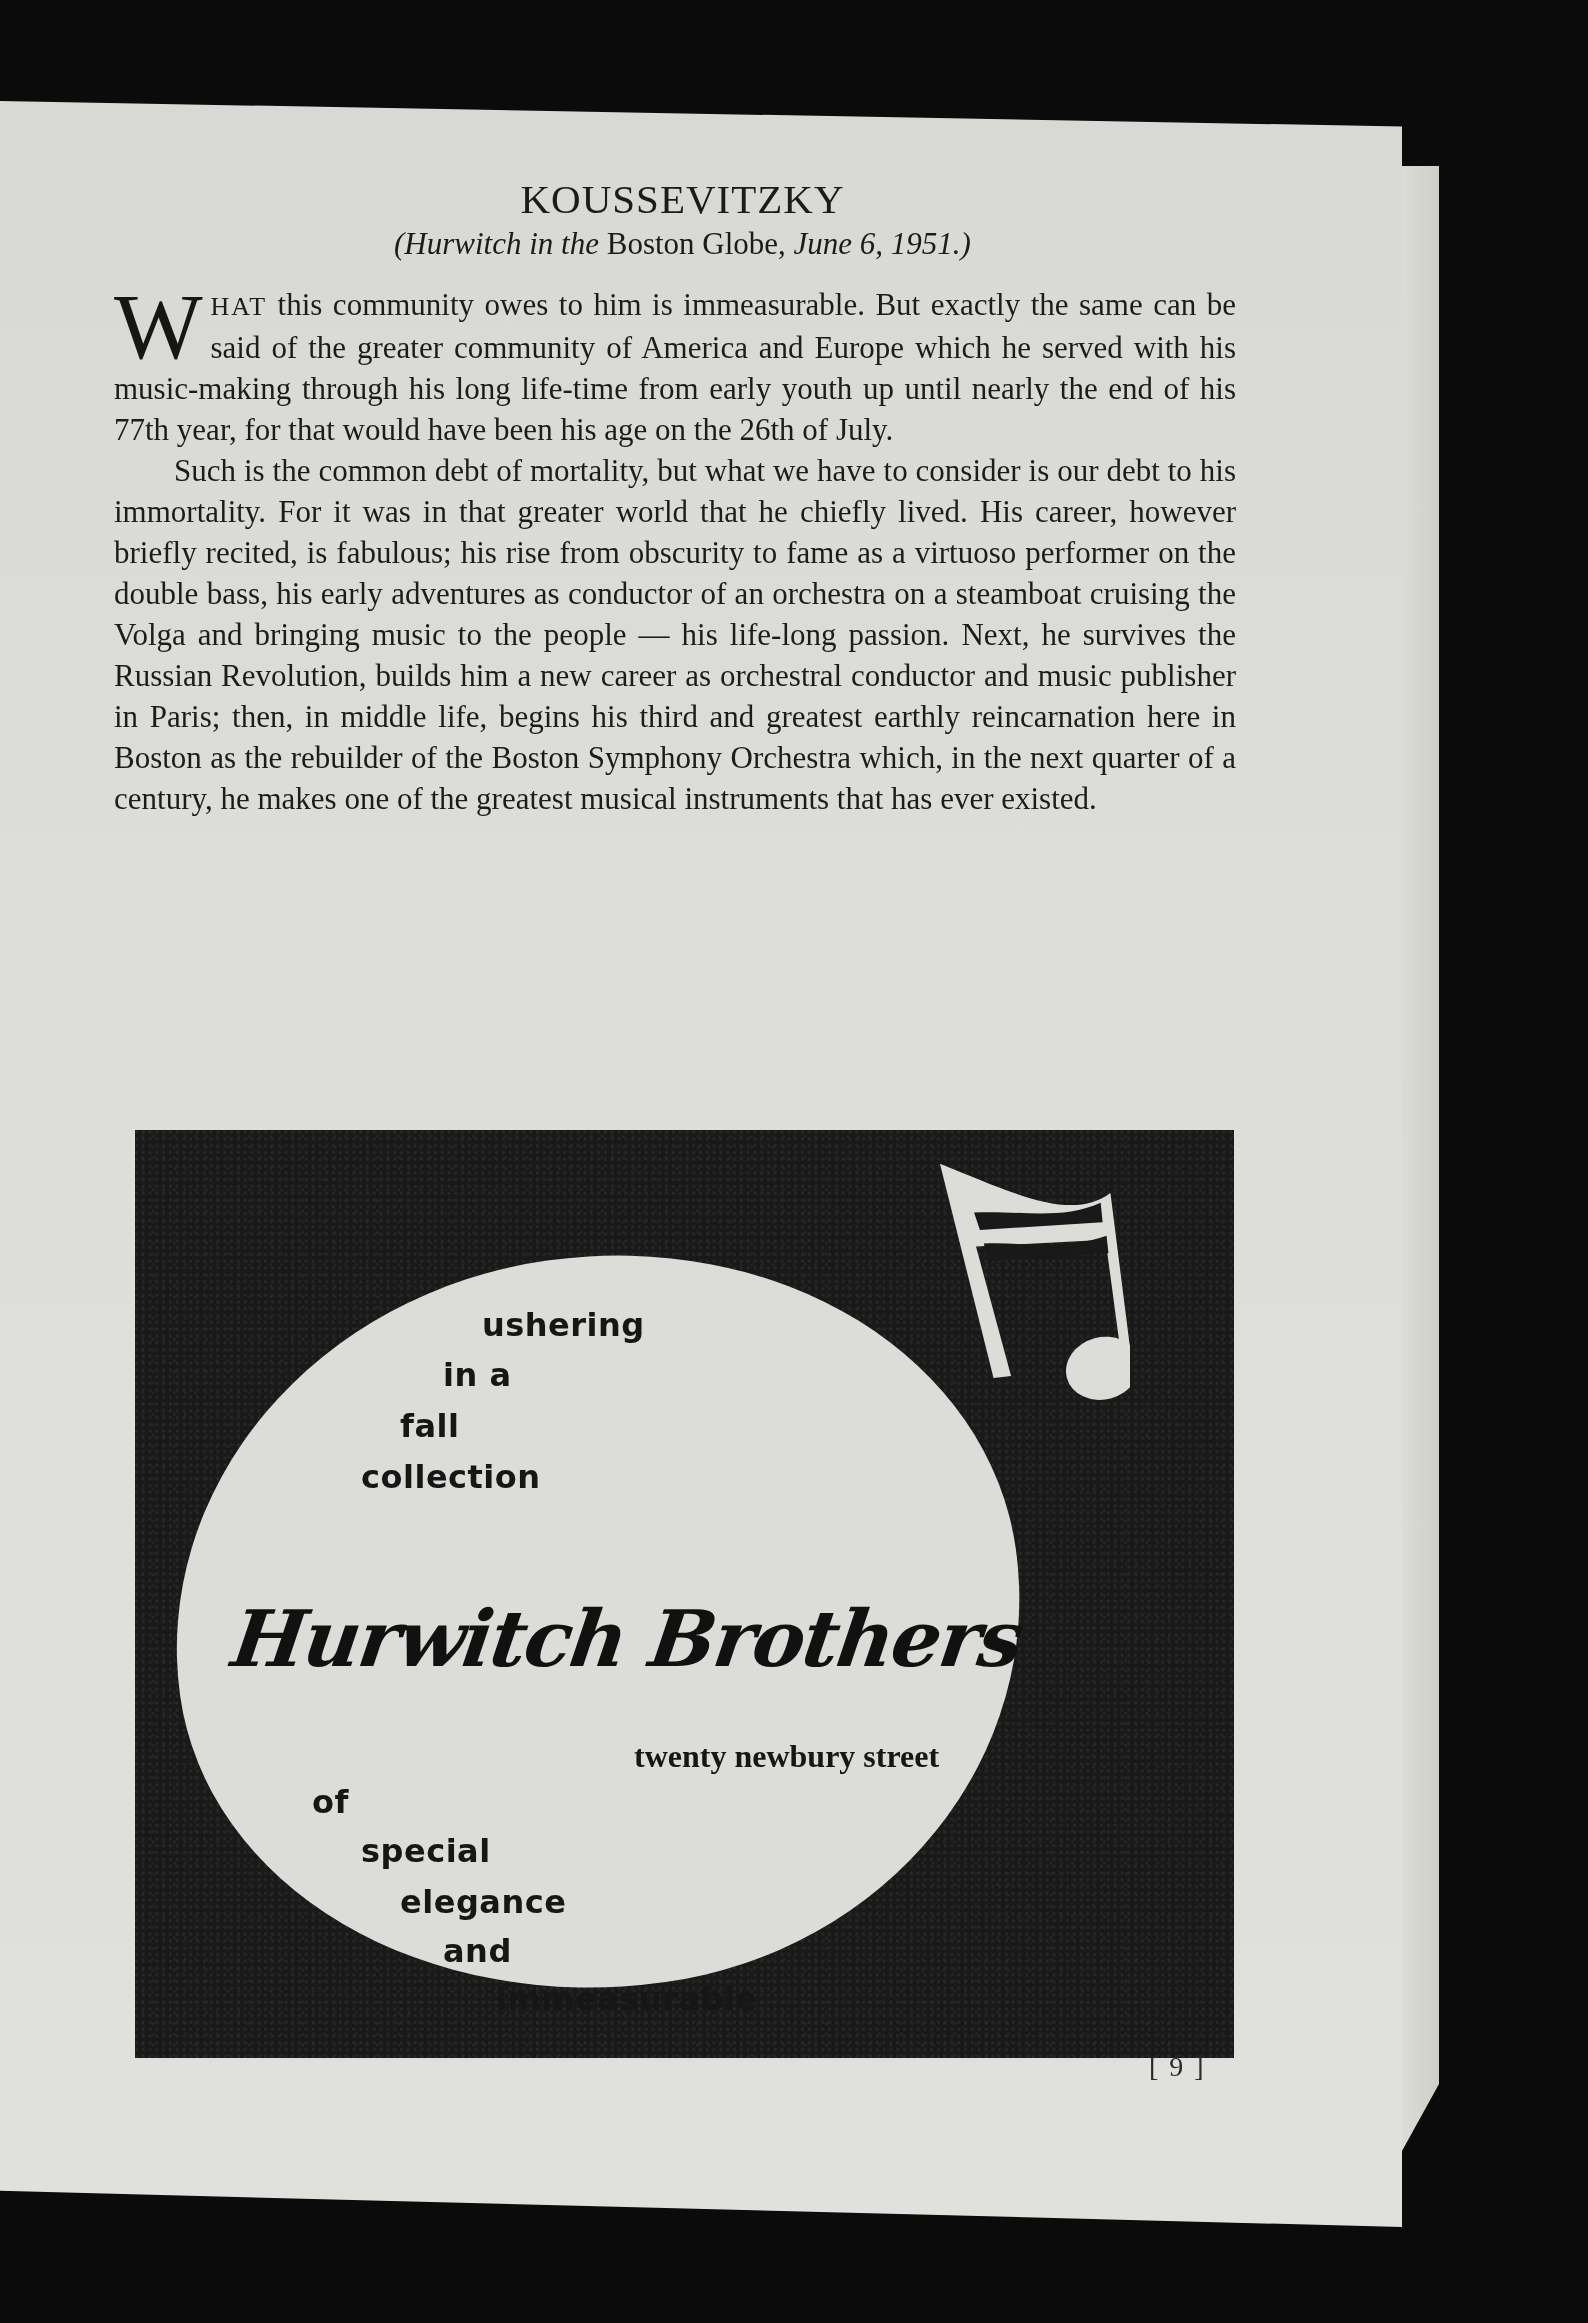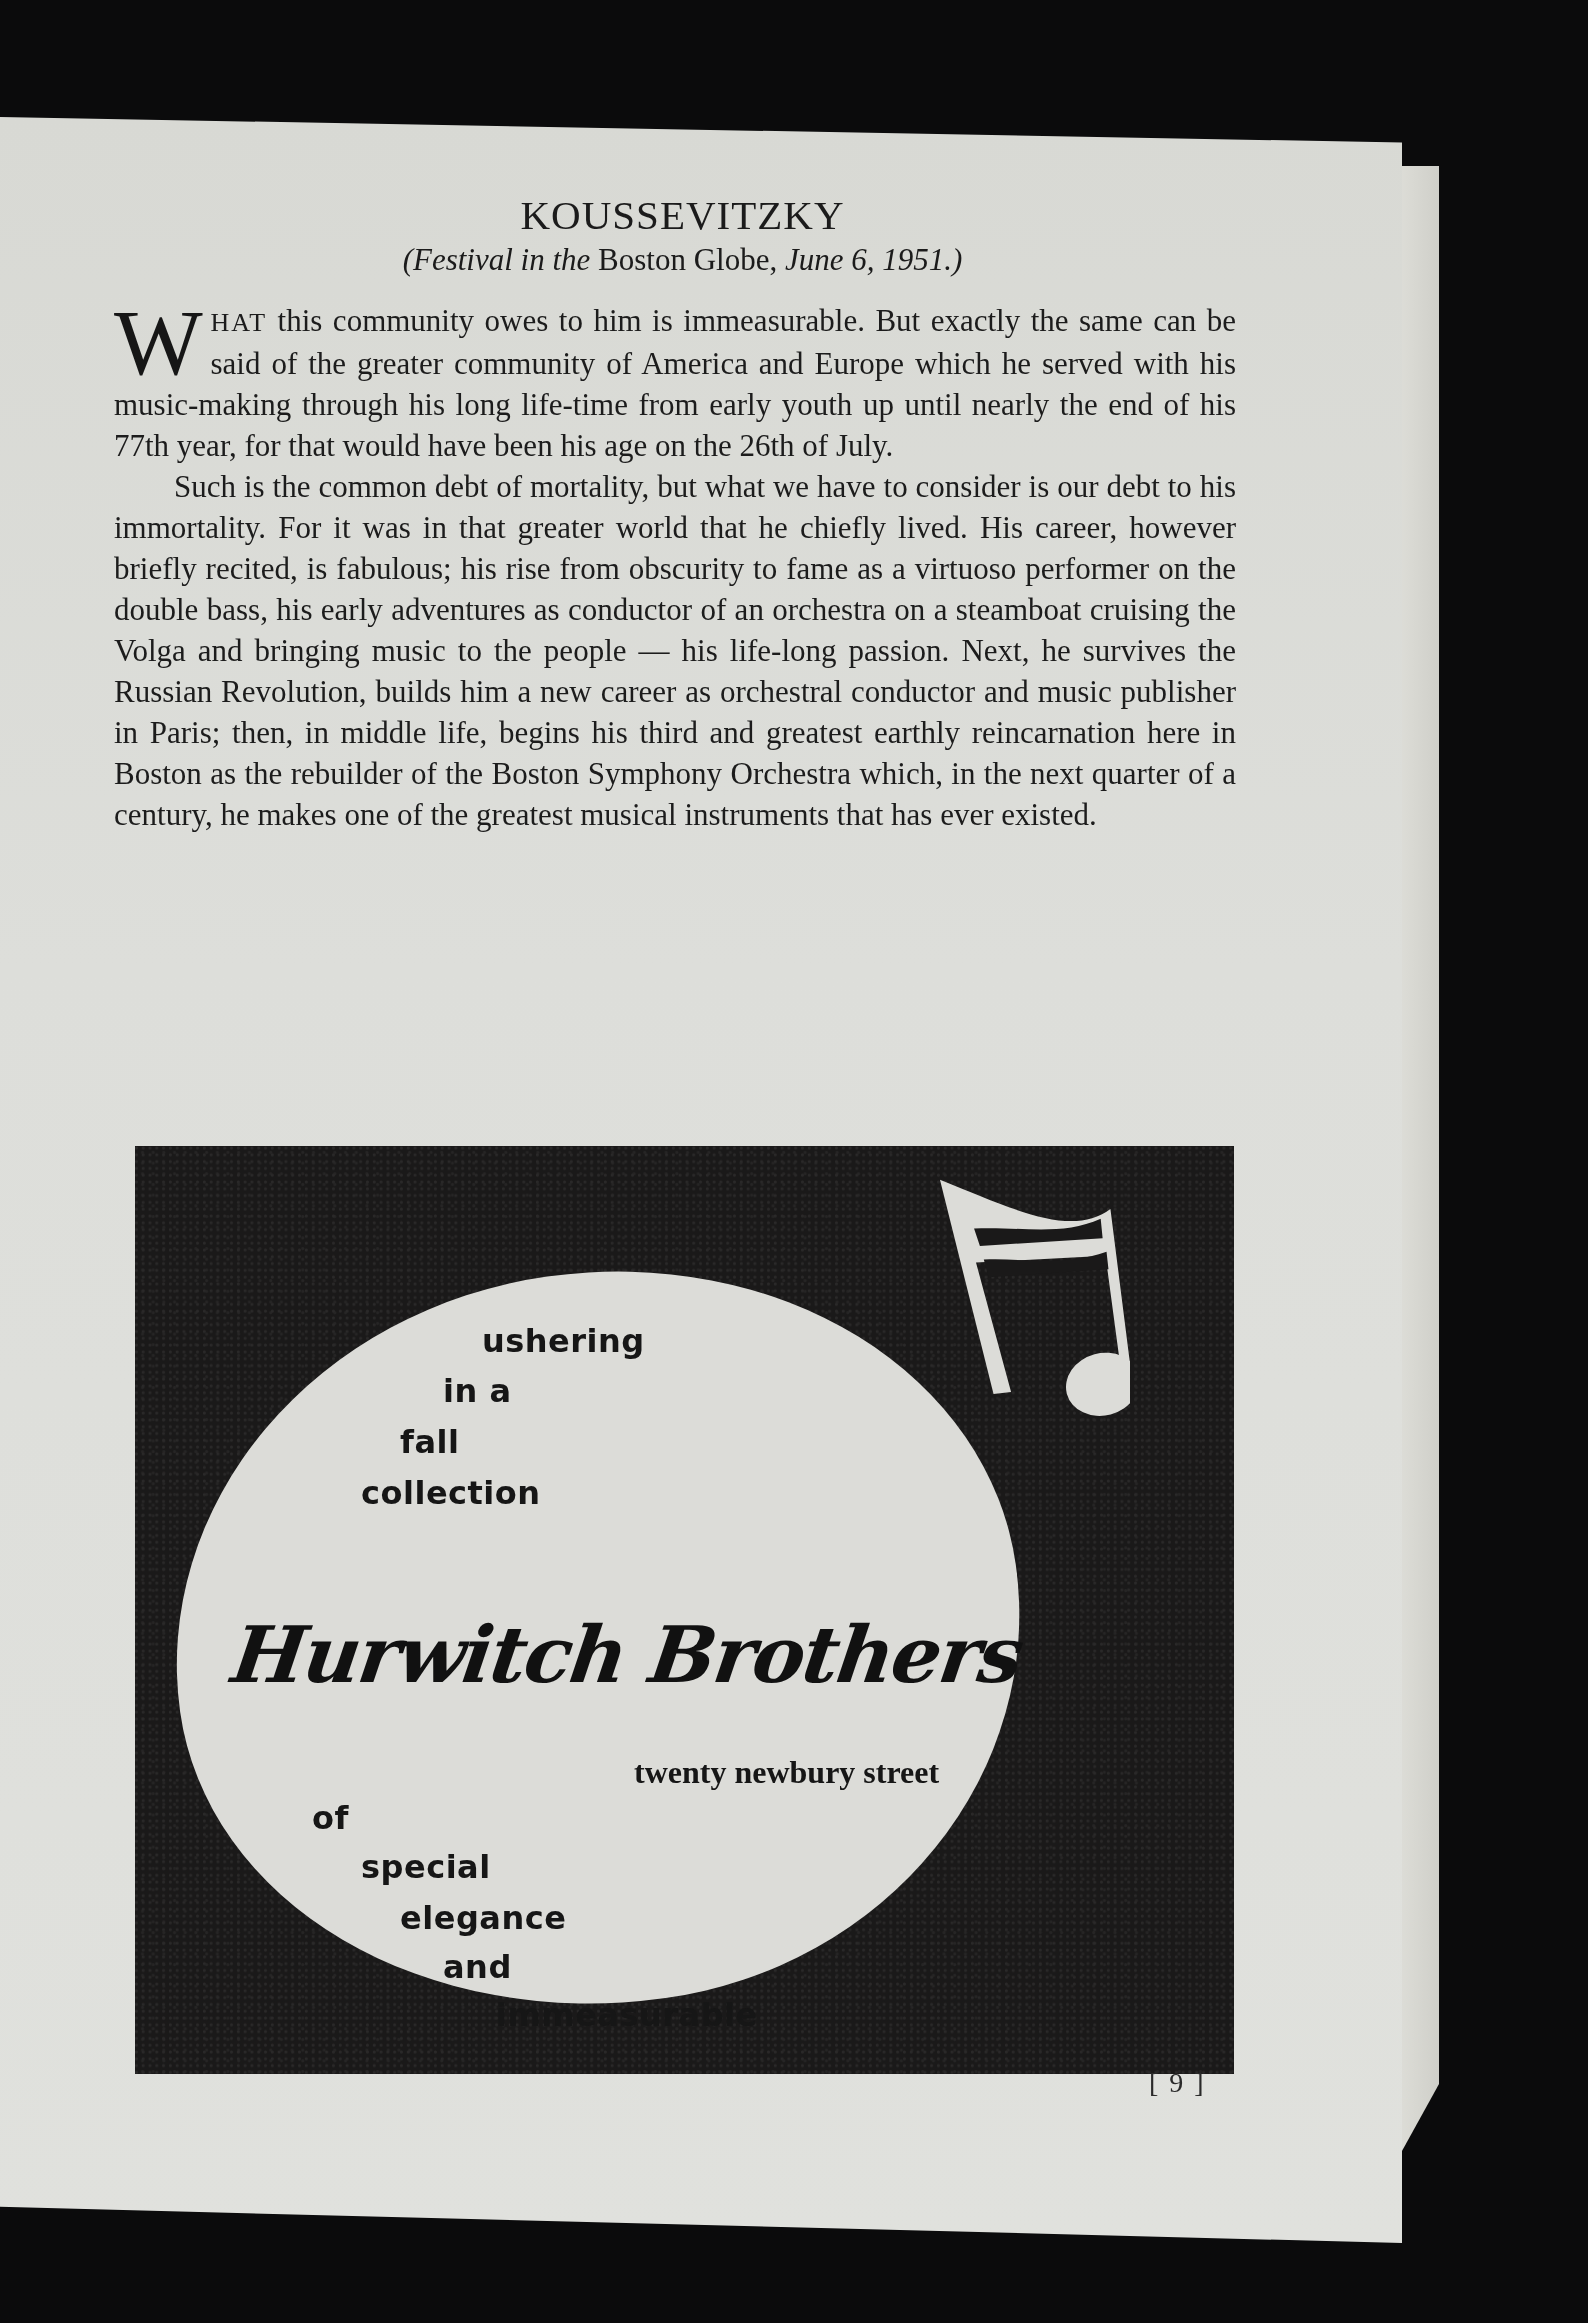--- a/index.html
+++ b/index.html
@@ -8,21 +8,21 @@
     background:#0b0b0c;
     font-family:"Liberation Serif", "DejaVu Serif", serif;
   }
   
   .page-stack {
     position:absolute; left:1346px; top:166px; width:93px; height:2019px;
     background:linear-gradient(90deg,#d6d6d1 0%,#e2e2dd 40%,#d9d9d3 70%,#cfcfc9 100%);
     clip-path:polygon(0 0, 100% 0, 100% 95%, 40% 100%, 0 100%);
   }
   .page {
-    position:absolute; left:0; top:117px; width:1402px; height:2126px;
+    position:absolute; left:0; top:101px; width:1402px; height:2126px;
     background:linear-gradient(180deg,#d8d9d4 0%,#dddeda 40%,#e0e1dd 100%);
     clip-path:polygon(0 0, 100% 1.2%, 100% 100%, 0 98.3%);
   }
   .page-inner { position:absolute; left:0; top:0; width:100%; height:100%; }
 
   .title {
     position:absolute; left:0; width:1365px; top:74px; text-align:center;
     font-size:41px; letter-spacing:1px; color:#1b1b1b;
   }
   .subtitle {
@@ -77,21 +77,21 @@
 </style>
 </head>
 <body>
 
 <div class="page-stack"></div>
 
 <div class="page">
   <div class="page-inner">
     <div class="title">KOUSSEVITZKY</div>
     <div class="subtitle">
-      <i>(Festival in the</i>
+      <i>(Hurwitch in the</i>
       <span>Boston Globe,</span>
       <i>June 6, 1951.)</i>
     </div>
 
     <div class="body-text">
       <p>
         <span class="dropcap">W</span><span class="smallcaps">HAT</span><span> this community owes to him is immeasurable. But exactly the same can be said of the greater community of America and Europe which he served with his music-making through his long life-time from early youth up until nearly the end of his 77th year, for that would have been his age on the 26th of July.</span>
       </p>
       <p class="indent">Such is the common debt of mortality, but what we have to consider is our debt to his immortality. For it was in that greater world that he chiefly lived. His career, however briefly recited, is fabulous; his rise from obscurity to fame as a virtuoso performer on the double bass, his early adventures as conductor of an orchestra on a steamboat cruising the Volga and bringing music to the people — his life-long passion. Next, he survives the Russian Revolution, builds him a new career as orchestral conductor and music publisher in Paris; then, in middle life, begins his third and greatest earthly reincarnation here in Boston as the rebuilder of the Boston Symphony Orchestra which, in the next quarter of a century, he makes one of the greatest musical instruments that has ever existed.</p>
     </div>

